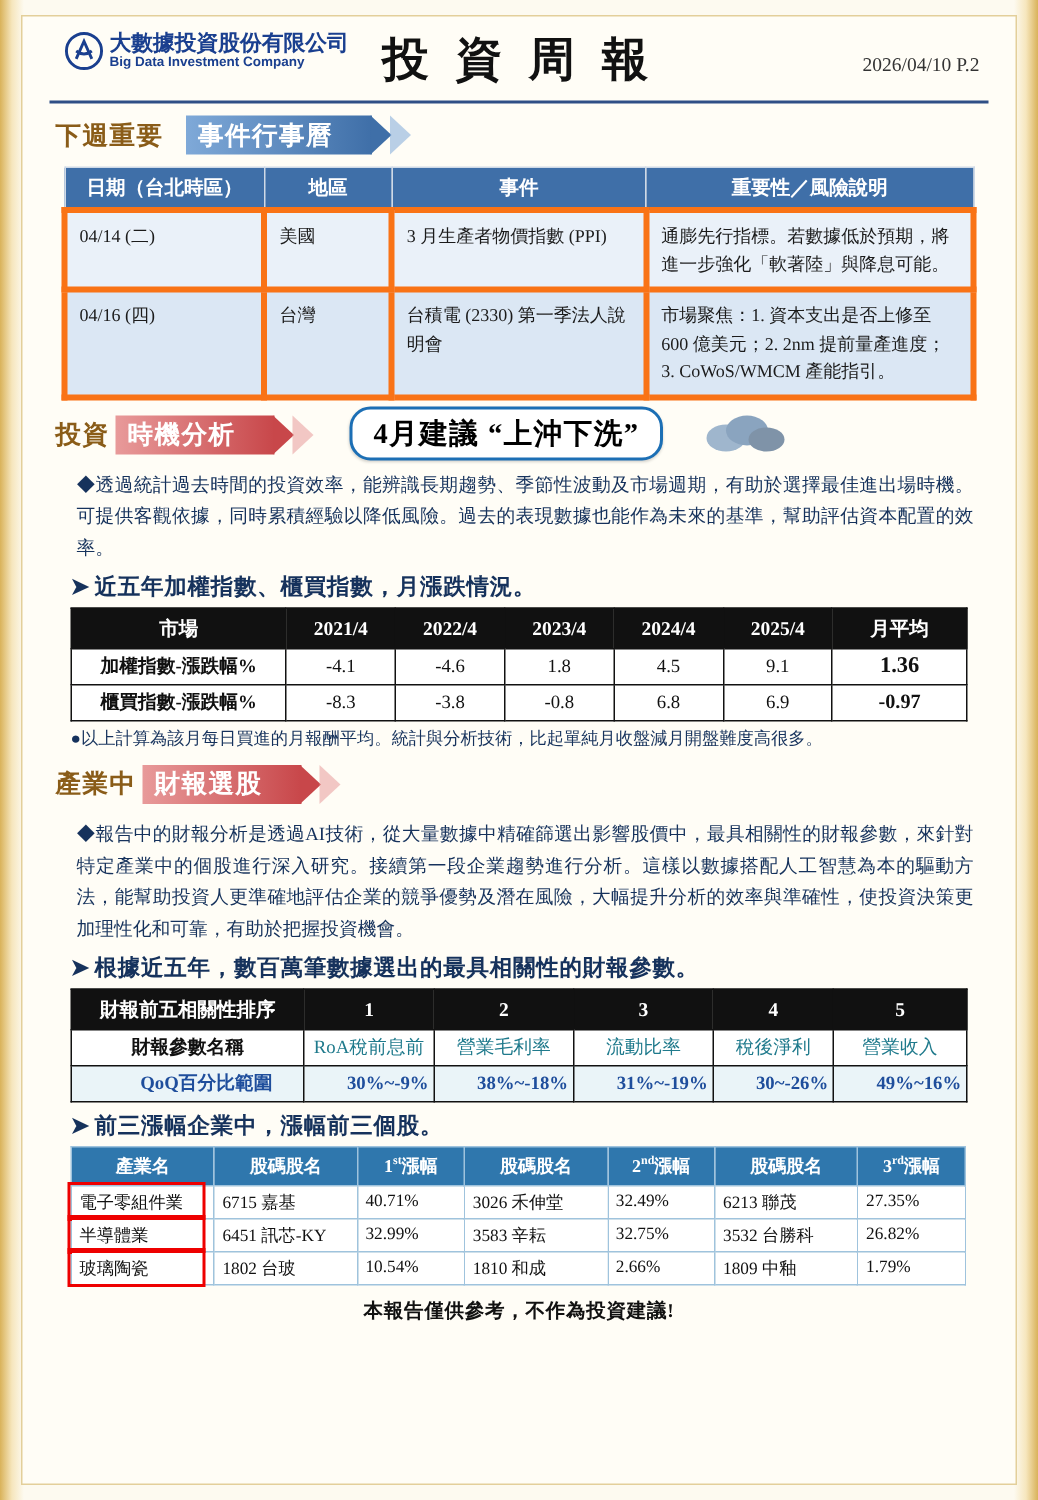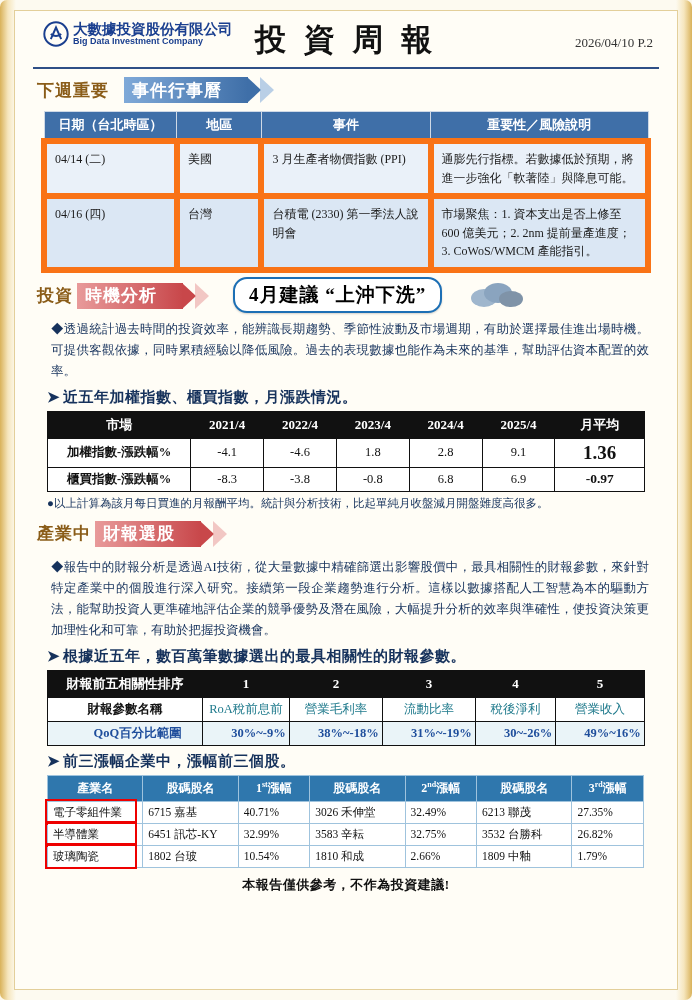--- a/index.html
+++ b/index.html
@@ -9,21 +9,20 @@
     font-family: "Liberation Serif", serif;
     background: #fdf9ec;
     position: relative;
     overflow: hidden;
   }
   
   .page {
     position: absolute; inset: 0;
     background:
       linear-gradient(to right, #d9b25a 0px, #f6e6bd 8px, #fdfaf0 16px, #fdfaf0 calc(100% - 16px), #f6e6bd calc(100% - 8px), #d9b25a 100%);
-    border-radius: 7px;
   }
   .inner {
     position: absolute;
     left: 14px; right: 14px; top: 10px; bottom: 10px;
     background: #fffdf6;
     border: 1px solid #e3cf9a;
   }
   .content { position:absolute; left:0; top:0; right:0; bottom:0; padding: 6px 18px; }
 
   
@@ -64,21 +63,21 @@
   .banner .b-arrow2.red  { border-left: 14px solid #e89a9a; }
 
   
   table { border-collapse: collapse; width: 100%; }
   .cal { margin: 2px 0 2px 8px; width: calc(100% - 16px); font-size: 12px; }
   .cal th {
     background: #3f6fa8; color:#fff; font-weight:bold; font-size: 13px;
     border: 1px solid #cfd9e6; padding: 4px 8px; text-align:center;
   }
   .cal td {
-    border: 6px solid #f97316; padding: 6px 8px; vertical-align: top;
+    border: 4px solid #f97316; padding: 6px 8px; vertical-align: top;
     background: #eaf1f9; color:#1b1b1b; line-height: 1.55;
   }
   .cal tr.alt td { background: #dbe7f4; }
   .cal td.date { white-space: nowrap; }
 
   
   .timing-row { display:flex; align-items:center; gap: 10px; }
   .callout {
     border: 2px solid #1c6fb5; border-radius: 14px; background:#fff;
     padding: 3px 14px; font-size: 19px; font-weight: bold; color:#000;
@@ -106,21 +105,21 @@
     border: 1px solid #111; text-align:center; font-size: 13px;
   }
   .dark td {
     background: #fff; border: 1px solid #111; padding: 3px 2px; text-align:center;
     color:#111;
   }
   .dark td.rowhead { font-weight: bold; text-align:center; }
   .neg { color: #2e8b57; }
   .pos { color: #c00000; }
   .avg-neg { color:#2e8b57; font-weight:bold; font-size:13.5px; }
-  .avg-pos { color:#c00000; font-weight:bold; font-size:19px; }
+  .avg-pos { color:#c00000; font-weight:bold; font-size:15px; }
   .fin td.bluetxt { color:#1f4e9c; font-weight:bold;padding-left:27px; }
   .fin td.tealtxt { color:#1f7a8c; }
   .fin tr.shade td { background:#eaf4f8; }
 
   
   .stock { width: calc(100% - 28px); margin: 3px 0 0 14px; font-size: 11.5px; }
   .stock th {
     background:#2f77ad; color:#fff; border:1px solid #9fc3dd; padding: 4px 4px;
     font-weight:bold; font-size:12px; text-align:center;
   }
@@ -233,21 +232,21 @@
             <th>2025/4</th>
             <th style="width:15%">月平均</th>
           </tr>
         </thead>
         <tbody>
           <tr>
             <td class="rowhead">加權指數-漲跌幅%</td>
             <td class="neg">-4.1</td>
             <td class="neg">-4.6</td>
             <td class="pos">1.8</td>
-            <td class="pos">2.8</td>
+            <td class="pos">4.5</td>
             <td class="pos">9.1</td>
             <td class="avg-pos">1.36</td>
           </tr>
           <tr>
             <td class="rowhead">櫃買指數-漲跌幅%</td>
             <td class="neg">-8.3</td>
             <td class="neg">-3.8</td>
             <td class="neg">-0.8</td>
             <td class="pos">6.8</td>
             <td class="pos">6.9</td>

